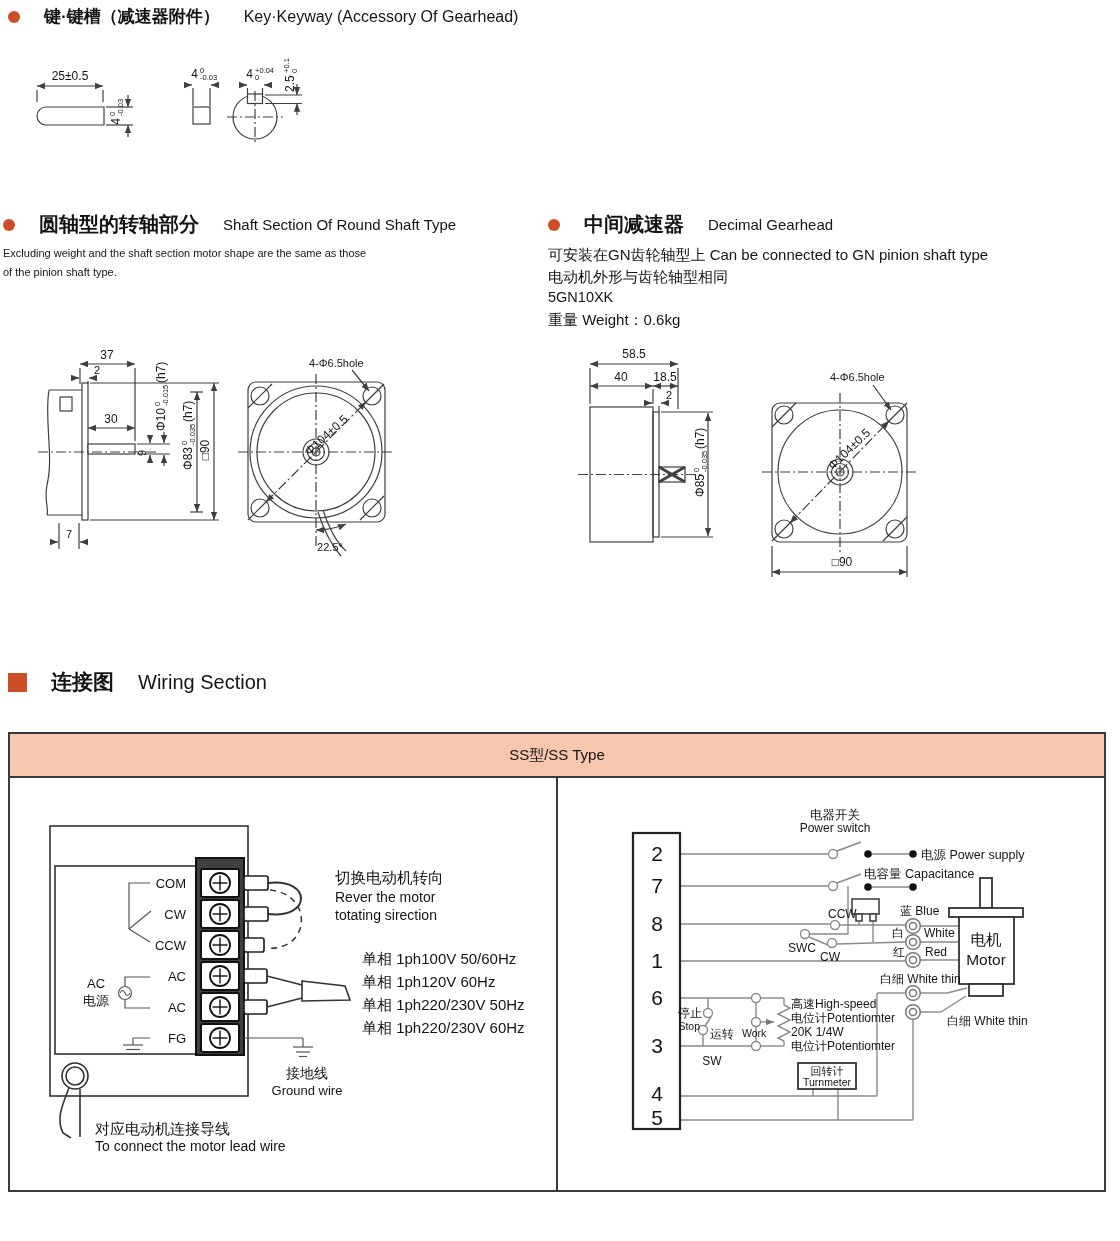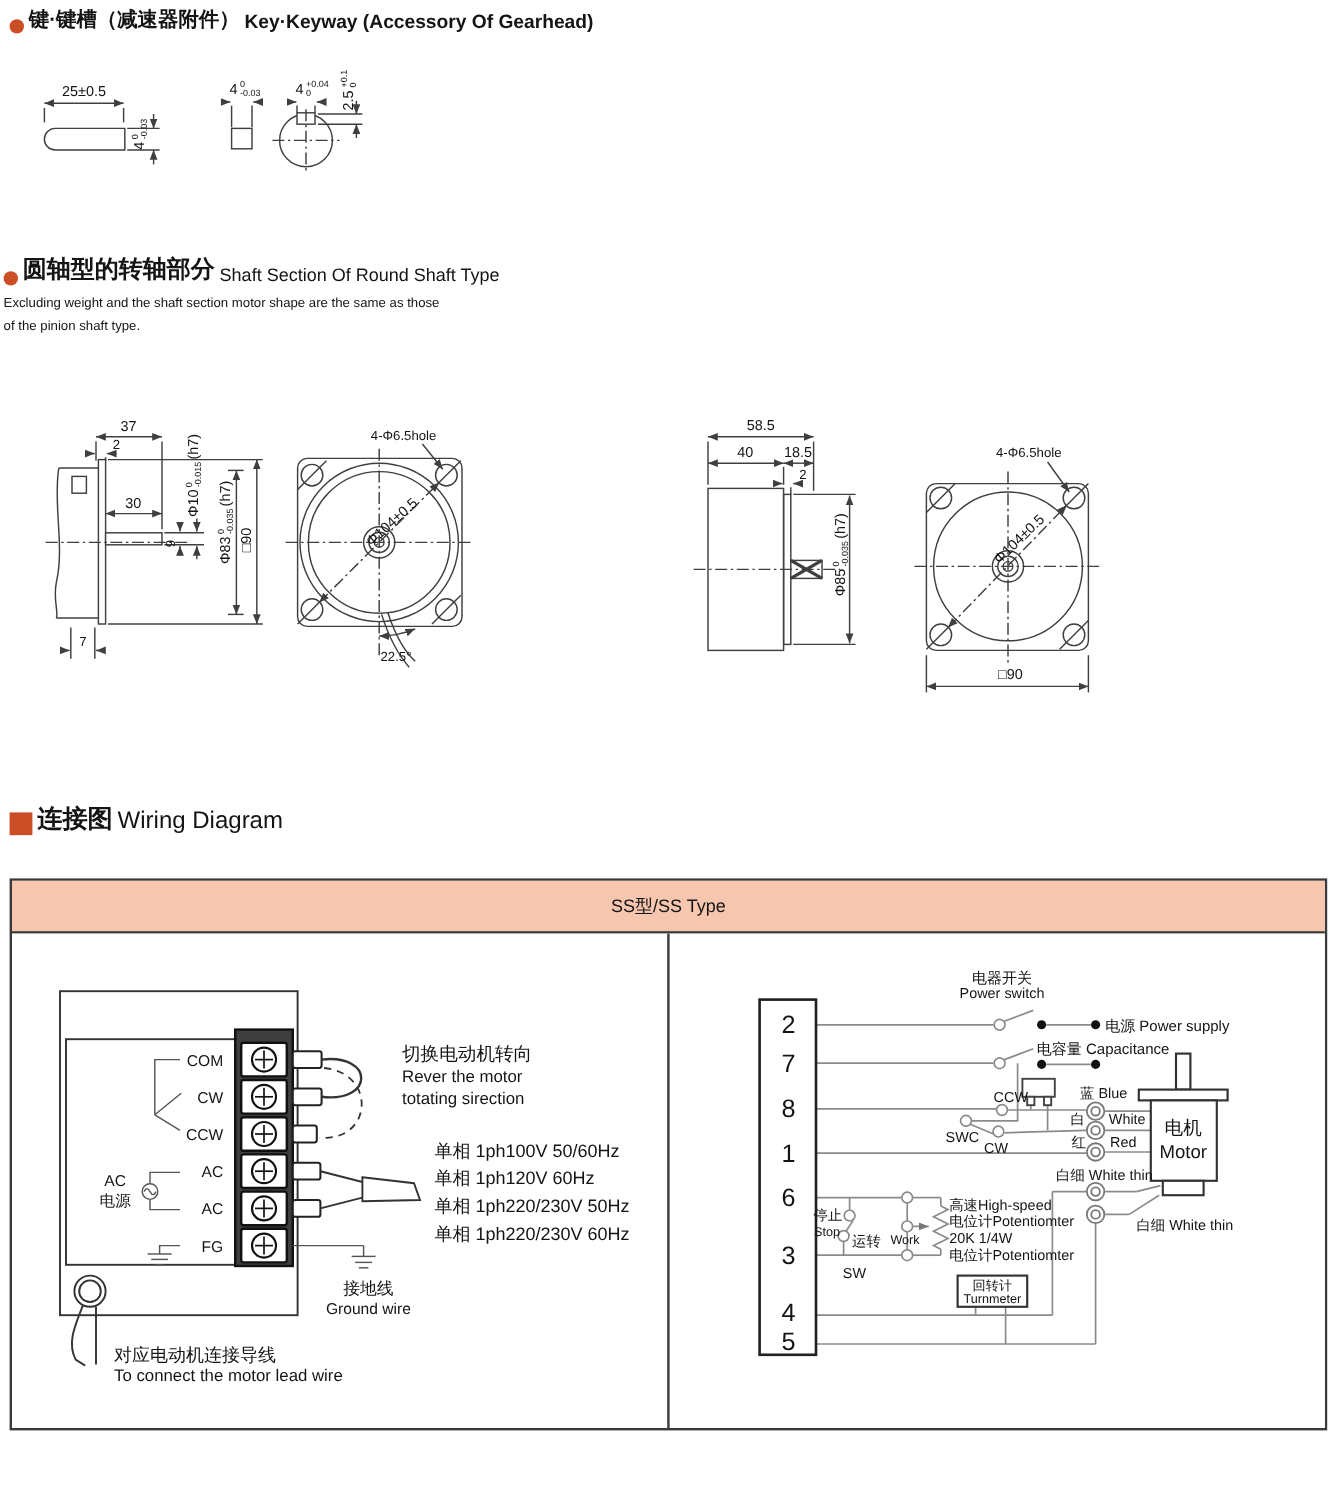--- a/index.html
+++ b/index.html
@@ -1,23 +1,23 @@
 <!DOCTYPE html>
 <html><head>
 <meta charset="utf-8">
 <style>
   html,body{margin:0;padding:0;background:#fff}
   .page{position:relative;width:1120px;height:1241px;background:#fff;overflow:hidden;
         font-family:"Liberation Sans",sans-serif;color:#141414}
   .abs{position:absolute}
-  .hdr{position:absolute;display:flex;align-items:flex-end;gap:4px;white-space:nowrap}
+  .hdr{position:absolute;display:flex;align-items:center;gap:24px;white-space:nowrap}
   .dot{width:12px;height:12px;border-radius:50%;background:#cc4e27;flex:0 0 auto}
   .sq{width:19px;height:19px;background:#cc4e27;flex:0 0 auto}
   .zh17{font-size:17px;font-weight:bold}
-  .en17{font-size:16px;font-weight:bold}
+  .en17{font-size:16px;font-weight:normal}
   .zh16{font-size:20px;font-weight:bold}
   .en15{font-size:15px}
   .zh21{font-size:21px;font-weight:bold}
   .en20{font-size:20px}
   .tblock{position:absolute}
   .bzh{font-size:15px;line-height:21px;white-space:nowrap}
   .ben{font-size:11px;line-height:19px;white-space:nowrap}
   .l21{font-size:15px;line-height:21.5px;white-space:nowrap}
   .l21s{font-size:14.5px;line-height:21.5px;white-space:nowrap}
   .wtable{position:absolute;left:8px;top:732px;width:1094px;border:2px solid #3a3a3a}
@@ -198,20 +198,31 @@
       <line x1="352" y1="370" x2="369" y2="391" marker-end="url(#arr)"></line>
       <path d="M318,512 C325,534 333,547 341,556"></path>
       <path d="M323,510 C330,531 338,544 346,551"></path>
       <path d="M316,530 A78,78 0 0 0 346,524" marker-start="url(#arr)" marker-end="url(#arr)"></path>
     </g>
     <text class="t11" x="309" y="367">4-Φ6.5hole</text>
     <text class="t12" transform="translate(329,438) rotate(-42)" text-anchor="middle">Φ104±0.5</text>
     <text class="t11" x="330" y="551" text-anchor="middle">22.5°</text>
   </svg>
 
+  <div class="tblock" style="left:548px;top:211px;width:560px">
+    <div class="hdr" style="position:relative;margin-bottom:6px">
+      <span class="dot"></span>
+      <span class="zh16">中间减速器</span>
+      <span class="en15">Decimal Gearhead</span>
+    </div>
+    <div class="l21">可安装在GN齿轮轴型上 Can be connected to GN pinion shaft type</div>
+    <div class="l21">电动机外形与齿轮轴型相同</div>
+    <div class="l21s">5GN10XK</div>
+    <div class="l21">重量 Weight：0.6kg</div>
+  </div>
 
   <svg class="abs" style="left:560px;top:340px" width="420" height="270" viewBox="560 340 420 270">
     <g class="ln">
       <line x1="590" y1="364" x2="678" y2="364" marker-start="url(#arr)" marker-end="url(#arr)"></line>
       <line x1="590" y1="368" x2="590" y2="404"></line>
       <line x1="678" y1="368" x2="678" y2="409"></line>
       <line x1="590" y1="386" x2="653" y2="386" marker-start="url(#arr)" marker-end="url(#arr)"></line>
       <line x1="653" y1="386" x2="678" y2="386" marker-start="url(#arr)" marker-end="url(#arr)"></line>
       <line x1="653" y1="389" x2="653" y2="404"></line>
       <line x1="645" y1="403" x2="652" y2="403" marker-end="url(#arr)"></line>
@@ -260,21 +271,21 @@
       <line x1="772" y1="572" x2="907" y2="572" marker-start="url(#arr)" marker-end="url(#arr)"></line>
     </g>
     <text class="t11" x="830" y="381">4-Φ6.5hole</text>
     <text class="t12" transform="translate(852,452) rotate(-44)" text-anchor="middle">Φ104±0.5</text>
     <text class="t12" x="842" y="566" text-anchor="middle">□90</text>
   </svg>
 
   <div class="hdr" style="left:8px;top:668px">
     <span class="sq"></span>
     <span class="zh21">连接图</span>
-    <span class="en20">Wiring Diagram</span>
+    <span class="en20">Wiring Section</span>
   </div>
 
   <div class="wtable">
     <div class="whead">
       <div class="wcell">SS型/SS Type</div>
     </div>
     <div class="wbody">
       <div class="wcol">
         <svg width="546" height="412" viewBox="10 777 546 412">
           <rect x="50" y="825" width="198" height="270" class="ln2" stroke-width="2"></rect>

